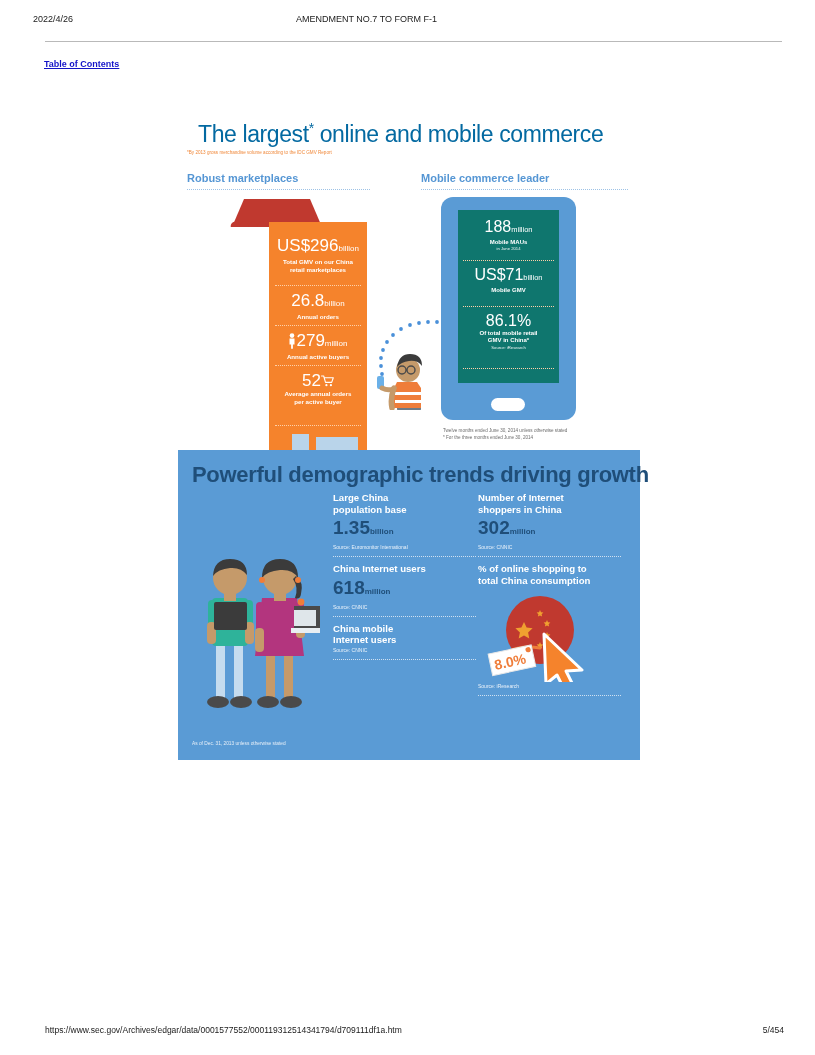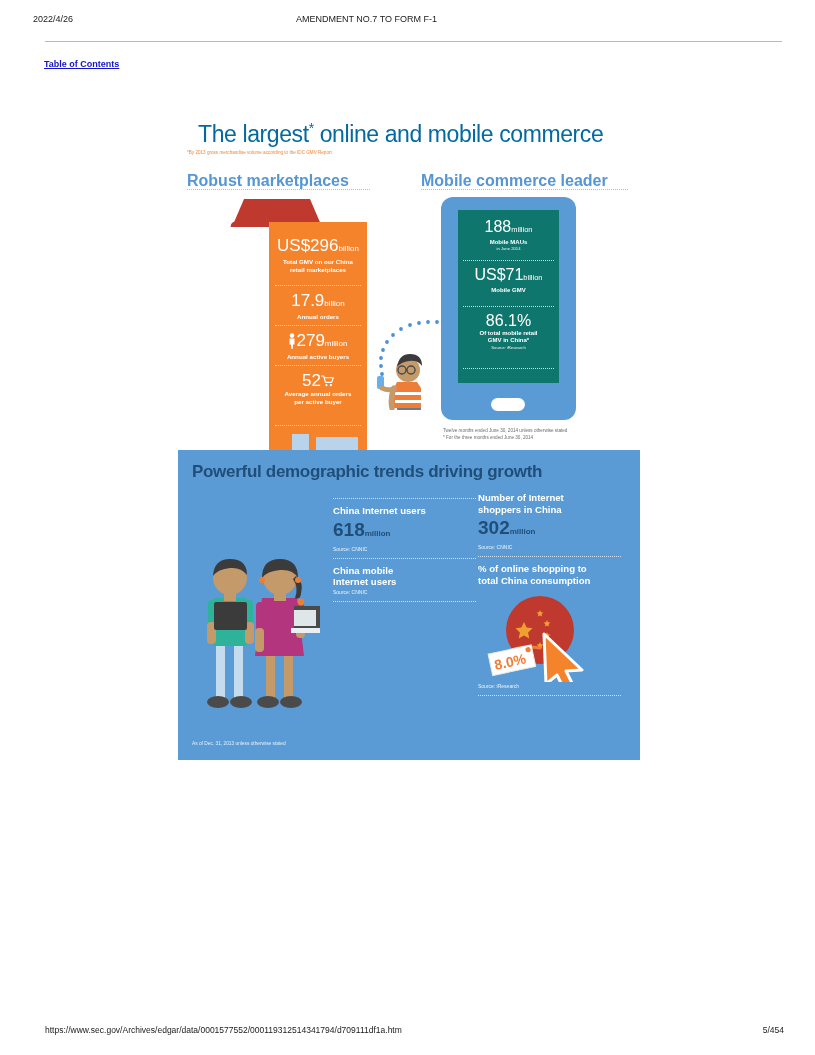--- a/index.html
+++ b/index.html
@@ -107,21 +107,21 @@
     position: absolute;
     left: 9px;
     top: 30px;
     font-size: 4.6px;
     color: #f0883a;
     white-space: nowrap;
   }
 
   .sec-head {
     position: absolute;
-    font-size: 16px;
+    font-size: 11px;
     font-weight: bold;
     color: #5596d4;
     white-space: nowrap;
   }
   .sec-head.left  { left: 9px;   top: 52px; }
   .sec-head.right { left: 243px; top: 52px; }
 
   .sec-rule {
     position: absolute;
     top: 69px;
@@ -284,21 +284,21 @@
     left: 0;
     top: 330px;
     width: 462px;
     height: 310px;
     background: #5a9bd5;
   }
   .panel-title {
     position: absolute;
     left: 14px;
     top: 12px;
-    font-size: 17px;
+    font-size: 22px;
     font-weight: bold;
     color: #1f4e79;
     letter-spacing: -0.3px;
     white-space: nowrap;
   }
   .people {
     position: absolute;
     left: 12px;
     top: 100px;
     width: 130px;
@@ -397,21 +397,21 @@
     <div class="shop-body">
 
       <div class="stat" style="top:14px;">
         <div class="big"><span>US$296</span><span class="unit">billion</span></div>
         <div class="cap">Total GMV on our China</div>
         <div class="cap">retail marketplaces</div>
       </div>
       <div class="dash-w" style="top:63px;"></div>
 
       <div class="stat" style="top:69px;">
-        <div class="big"><span>17.9</span><span class="unit">billion</span></div>
+        <div class="big"><span>26.8</span><span class="unit">billion</span></div>
         <div class="cap">Annual orders</div>
       </div>
       <div class="dash-w" style="top:103px;"></div>
 
       <div class="stat" style="top:109px;">
         <div class="big">
           <svg width="8" height="16" viewBox="0 0 8 16" style="vertical-align:-3px;">
             <circle cx="4" cy="2.6" r="2.3" fill="#fff"></circle>
             <path d="M1.5,5.6 h5 v6 h-1.6 v4.2 h-1.8 v-4.2 h-1.6 z" fill="#fff"></path>
           </svg><span>279</span><span class="unit">million</span>
@@ -544,20 +544,26 @@
           <path d="M106,26 q8,6 5,18 q-1,6 -6,4 q4,-10 -2,-19 z" fill="#3b3b3b"></path>
           <circle cx="111" cy="52" r="3.4" fill="#ef7d3a"></circle>
           <circle cx="72" cy="30" r="3" fill="#ef7d3a"></circle>
           <circle cx="108" cy="30" r="3" fill="#ef7d3a"></circle>
           <rect x="84" y="44" width="12" height="7" fill="#c59a6a"></rect>
         </g>
       </svg>
     </div>
 
     <div class="col c1">
+      <div>
+        <div class="d-head">Large China</div>
+        <div class="d-head">population base</div>
+        <div class="d-big"><span>1.35</span><span class="unit">billion</span></div>
+        <div class="d-src">Source: Euromonitor International</div>
+      </div>
       <div class="d-sep"></div>
       <div>
         <div class="d-head">China Internet users</div>
         <div class="d-big"><span>618</span><span class="unit">million</span></div>
         <div class="d-src">Source: CNNIC</div>
       </div>
       <div class="d-sep"></div>
       <div>
         <div class="d-head">China mobile</div>
         <div class="d-head">Internet users</div>

